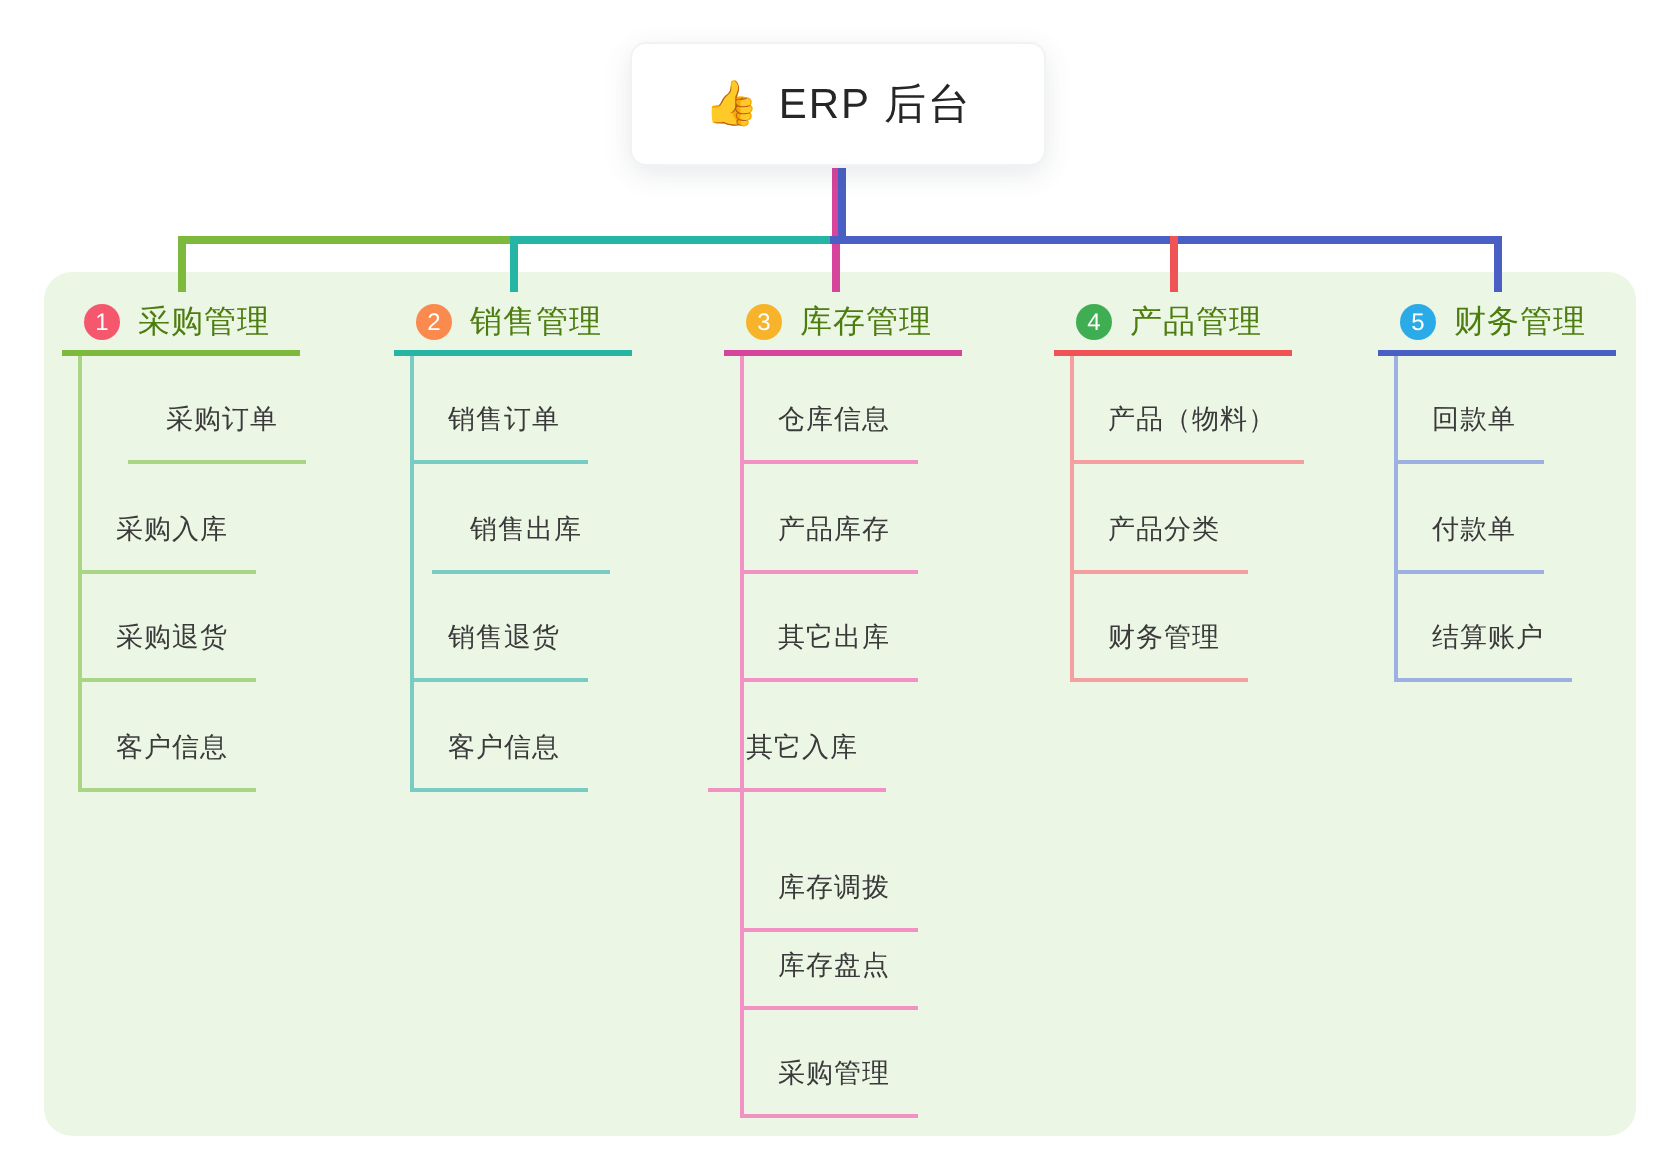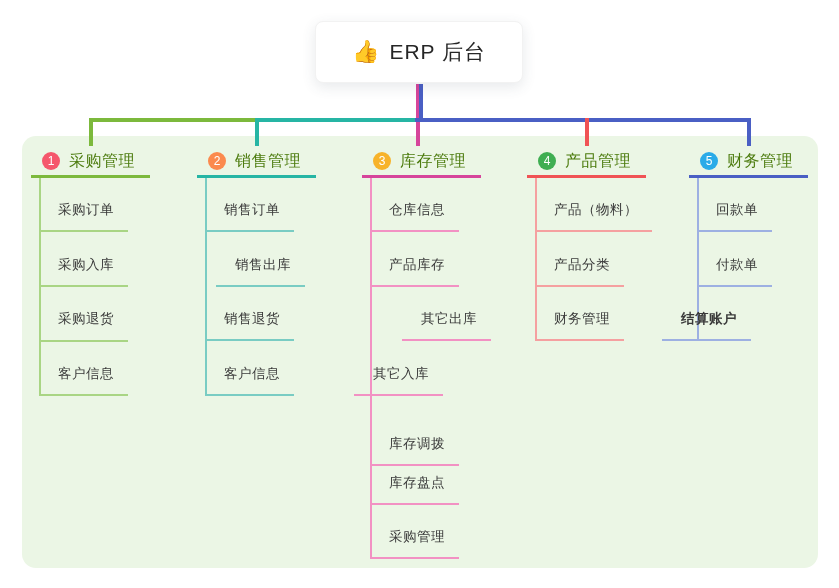--- a/index.html
+++ b/index.html
@@ -59,43 +59,43 @@
     <span class="root-icon">👍</span>
     <span class="root-label">ERP 后台</span>
   </div>
   <div id="branches-layer">
       <div class="branch-header" style="left: 31px; top: 148px; width: 159px;">
         <span class="badge" style="background: rgb(245, 87, 108);">1</span>
         <span class="branch-label">采购管理</span>
       </div>
       <div class="line" style="left: 31px; top: 175px; width: 119px; height: 3px; background: rgb(124, 185, 60);"></div>
       <div class="line" style="left: 39px; top: 178px; width: 2px; height: 218px; background: rgb(169, 213, 132);"></div>
-      <div class="child-item" style="left: 39px; top: 200px;"><span style="border-bottom-color: rgb(169, 213, 132);">采购订单</span></div>
+      <div class="child-item" style="left: 39px; top: 200px;"><span style="border-bottom-color: rgb(169, 213, 132); margin-left: 25px;">采购订单</span></div>
       <div class="child-item" style="left: 39px; top: 255px;"><span style="border-bottom-color: rgb(169, 213, 132);">采购入库</span></div>
-      <div class="child-item" style="left: 39px; top: 309px;"><span style="border-bottom-color: rgb(169, 213, 132); font-family: Liberation Mono, monospace;">采购退货</span></div>
+      <div class="child-item" style="left: 39px; top: 309px;"><span style="border-bottom-color: rgb(169, 213, 132);">采购退货</span></div>
       <div class="child-item" style="left: 39px; top: 364px;"><span style="border-bottom-color: rgb(169, 213, 132);">客户信息</span></div>
       <div class="branch-header" style="left: 197px; top: 148px; width: 159px;">
         <span class="badge" style="background: rgb(251, 138, 78);">2</span>
         <span class="branch-label">销售管理</span>
       </div>
       <div class="line" style="left: 197px; top: 175px; width: 119px; height: 3px; background: rgb(38, 181, 164);"></div>
       <div class="line" style="left: 205px; top: 178px; width: 2px; height: 218px; background: rgb(121, 204, 195);"></div>
       <div class="child-item" style="left: 205px; top: 200px; text-align: center;"><span style="border-bottom-color: rgb(121, 204, 195);">销售订单</span></div>
       <div class="child-item" style="left: 205px; top: 255px; margin-left: 11px;"><span style="border-bottom-color: rgb(121, 204, 195);">销售出库</span></div>
       <div class="child-item" style="left: 205px; top: 309px;"><span style="border-bottom-color: rgb(121, 204, 195);">销售退货</span></div>
       <div class="child-item" style="left: 205px; top: 364px;"><span style="border-bottom-color: rgb(121, 204, 195);">客户信息</span></div>
       <div class="branch-header" style="left: 362px; top: 148px; width: 159px;">
         <span class="badge" style="background: rgb(247, 179, 42);">3</span>
         <span class="branch-label">库存管理</span>
       </div>
       <div class="line" style="left: 362px; top: 175px; width: 119px; height: 3px; background: rgb(214, 69, 155);"></div>
       <div class="line" style="left: 370px; top: 178px; width: 2px; height: 381px; background: rgb(242, 145, 195);"></div>
       <div class="child-item" style="left: 370px; top: 200px;"><span style="border-bottom-color: rgb(242, 145, 195);">仓库信息</span></div>
       <div class="child-item" style="left: 370px; top: 255px;"><span style="border-bottom-color: rgb(242, 145, 195);">产品库存</span></div>
-      <div class="child-item" style="left: 370px; top: 309px; padding-left: 32px;"><span style="border-bottom-color: rgb(242, 145, 195);">其它出库</span></div>
+      <div class="child-item" style="left: 370px; top: 309px;"><span style="border-bottom-color: rgb(242, 145, 195);">其它出库</span></div>
       <div class="child-item" style="left: 354px; top: 364px;"><span style="border-bottom-color: rgb(242, 145, 195);">其它入库</span></div>
       <div class="child-item" style="left: 370px; top: 418px;"><span style="border-bottom-color: rgb(242, 145, 195); margin-top: 16px;">库存调拨</span></div>
       <div class="child-item" style="left: 370px; top: 473px;"><span style="border-bottom-color: rgb(242, 145, 195);">库存盘点</span></div>
       <div class="child-item" style="left: 370px; top: 527px;"><span style="border-bottom-color: rgb(242, 145, 195);">采购管理</span></div>
       <div class="branch-header" style="left: 527px; top: 148px; width: 159px;">
         <span class="badge" style="background: rgb(63, 174, 82);">4</span>
         <span class="branch-label">产品管理</span>
       </div>
       <div class="line" style="left: 527px; top: 175px; width: 119px; height: 3px; background: rgb(240, 83, 85);"></div>
       <div class="line" style="left: 535px; top: 178px; width: 2px; height: 163px; background: rgb(245, 160, 160);"></div>
@@ -103,15 +103,15 @@
       <div class="child-item" style="left: 535px; top: 255px;"><span style="border-bottom-color: rgb(245, 160, 160);">产品分类</span></div>
       <div class="child-item" style="left: 535px; top: 309px;"><span style="border-bottom-color: rgb(245, 160, 160);">财务管理</span></div>
       <div class="branch-header" style="left: 689px; top: 148px; width: 159px;">
         <span class="badge" style="background: rgb(42, 171, 232);">5</span>
         <span class="branch-label">财务管理</span>
       </div>
       <div class="line" style="left: 689px; top: 175px; width: 119px; height: 3px; background: rgb(74, 95, 196);"></div>
       <div class="line" style="left: 697px; top: 178px; width: 2px; height: 163px; background: rgb(157, 176, 226);"></div>
       <div class="child-item" style="left: 697px; top: 200px;"><span style="border-bottom-color: rgb(157, 176, 226);">回款单</span></div>
       <div class="child-item" style="left: 697px; top: 255px;"><span style="border-bottom-color: rgb(157, 176, 226);">付款单</span></div>
-      <div class="child-item" style="left: 662px; top: 309px; font-weight: bold;"><span style="border-bottom-color: rgb(157, 176, 226);">结算账户</span></div>
+      <div class="child-item" style="left: 697px; top: 309px;"><span style="border-bottom-color: rgb(157, 176, 226);">结算账户</span></div>
     </div>
 </div>
 
 </body></html>

